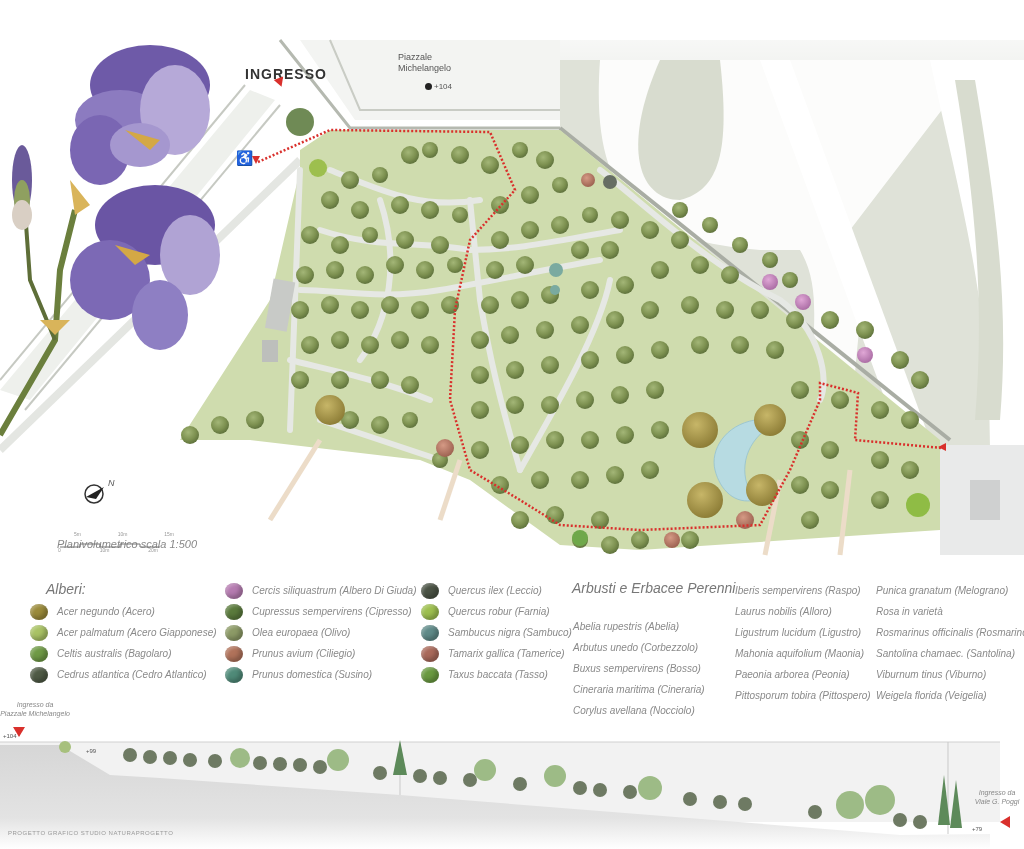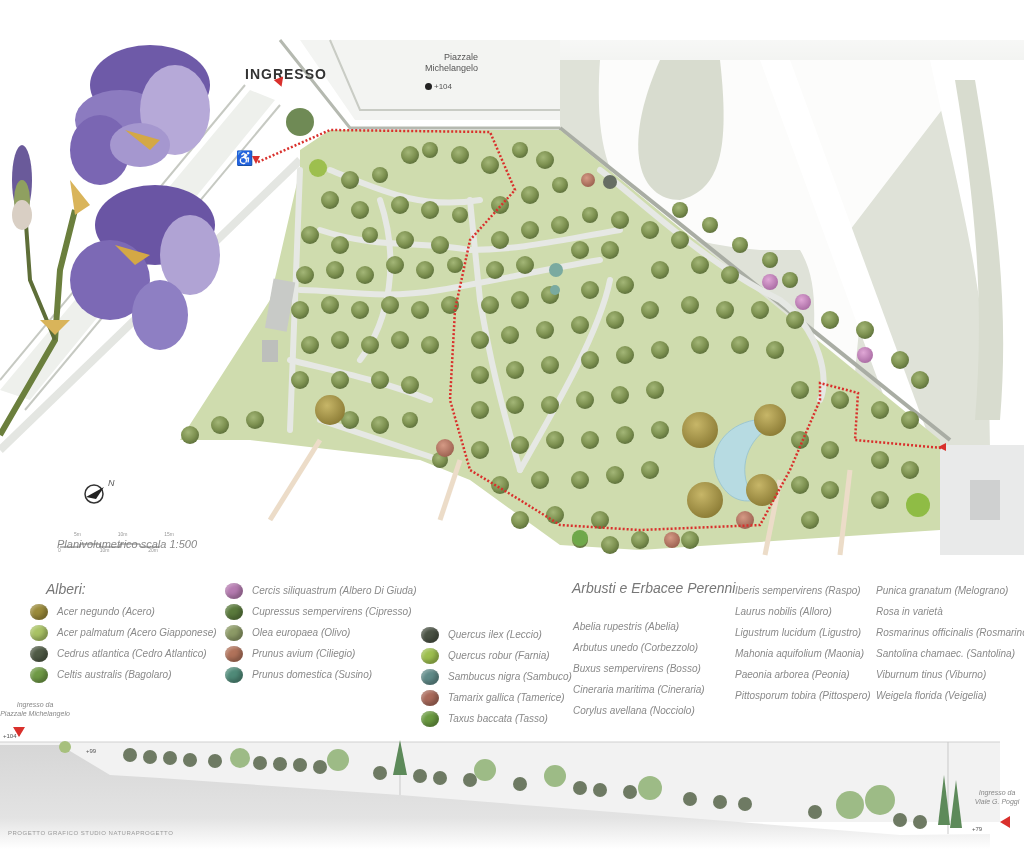--- a/index.html
+++ b/index.html
@@ -1,21 +1,21 @@
 <!DOCTYPE html>
 <html><head>
 <meta charset="utf-8">
 <style>
   html, body { margin:0; padding:0; }
   body { width:1024px; height:849px; overflow:hidden; background:#ffffff; position:relative;
          font-family:"Liberation Sans", sans-serif; color:#6b6b6b; }
   .abs { position:absolute; }
   #map-svg { position:absolute; left:0; top:0; width:1024px; height:560px; }
   .lbl-dark { font-family:"Liberation Sans", sans-serif; font-weight:bold; font-size:14px; color:#333; letter-spacing:1px; }
-  .lbl-plaza { font-size:9px; color:#555; text-align:right; line-height:11px; }
+  .lbl-plaza { font-size:9px; color:#555; text-align:left; line-height:11px; }
   .elev { font-size:8px; color:#555; }
   .scale-title { font-style:italic; font-size:11px; color:#888; }
   .scale-ticks { font-size:5px; color:#999; }
   .legend-title { font-style:italic; font-size:14px; color:#777; }
   .legend-item { display:flex; align-items:center; height:21px; font-style:italic; font-size:10px; color:#8a8a8a; white-space:nowrap; }
   .swatch { width:18px; height:16px; border-radius:50%; margin-right:9px; flex:none;
             box-shadow: inset -3px -3px 4px rgba(0,0,0,0.25), inset 2px 2px 3px rgba(255,255,255,0.25); }
   .shrub-item { height:21px; line-height:21px; font-style:italic; font-size:10px; color:#8a8a8a; white-space:nowrap; }
   #profile-svg { position:absolute; left:0; top:700px; width:1024px; height:149px; }
   .profile-lbl { font-style:italic; font-size:7px; color:#888; text-align:center; line-height:9px; }
@@ -330,27 +330,27 @@
 <div class="abs" style="left:30px; top:601px;">
   <div class="legend-item">
       <span class="swatch" style="background:#9a8a3a"></span>
       <span>Acer negundo (Acero)</span>
     </div>
   <div class="legend-item">
       <span class="swatch" style="background:#a9c264"></span>
       <span>Acer palmatum (Acero Giapponese)</span>
     </div>
   <div class="legend-item">
+      <span class="swatch" style="background:#6f9a45"></span>
+      <span>Celtis australis (Bagolaro)</span>
+    </div>
+  <div class="legend-item">
       <span class="swatch" style="background:#4f5a45"></span>
       <span>Cedrus atlantica (Cedro Atlantico)</span>
     </div>
-  <div class="legend-item">
-      <span class="swatch" style="background:#6f9a45"></span>
-      <span>Celtis australis (Bagolaro)</span>
-    </div>
 </div>
 
 <div class="abs" style="left:225px; top:580px;">
   <div class="legend-item">
       <span class="swatch" style="background:#b57bb0"></span>
       <span>Cercis siliquastrum (Albero Di Giuda)</span>
     </div>
   <div class="legend-item">
       <span class="swatch" style="background:#5a7a3c"></span>
       <span>Cupressus sempervirens (Cipresso)</span>
@@ -362,21 +362,21 @@
   <div class="legend-item">
       <span class="swatch" style="background:#b0725a"></span>
       <span>Prunus avium (Ciliegio)</span>
     </div>
   <div class="legend-item">
       <span class="swatch" style="background:#4f8a78"></span>
       <span>Prunus domestica (Susino)</span>
     </div>
 </div>
 
-<div class="abs" style="left:421px; top:580px;margin-top:44px;">
+<div class="abs" style="left:421px; top:580px;">
   <div class="legend-item">
       <span class="swatch" style="background:#4a5244"></span>
       <span>Quercus ilex (Leccio)</span>
     </div>
   <div class="legend-item">
       <span class="swatch" style="background:#9dbf4e"></span>
       <span>Quercus robur (Farnia)</span>
     </div>
   <div class="legend-item">
       <span class="swatch" style="background:#5f8a88"></span>

